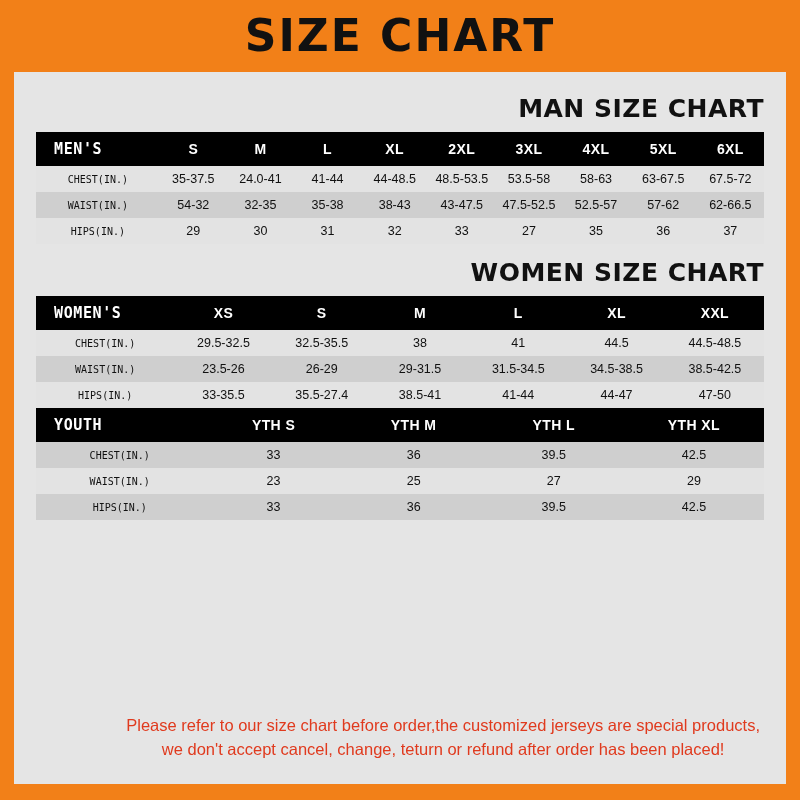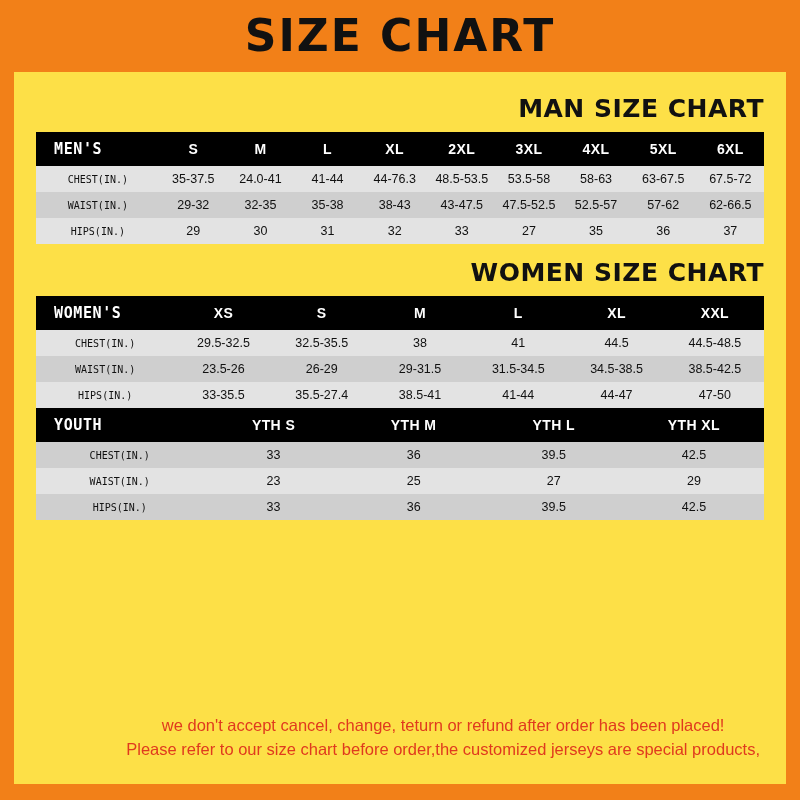--- a/index.html
+++ b/index.html
@@ -14,21 +14,21 @@
     color: #111111;
     overflow: hidden;
   }
   .page {
     position: relative;
     width: 800px;
     height: 800px;
     box-sizing: border-box;
     border-left: 14px solid #F28018;
     border-right: 14px solid #F28018;
-    background: #fde047;
+    background: #e5e5e5;
     display: flex;
     flex-direction: column;
   }
   
   .header-bar {
     background: #F28018;
     height: 72px;
     display: flex;
     align-items: center;
     justify-content: center;
@@ -163,30 +163,30 @@
           <th>5XL</th>
           <th>6XL</th>
         </tr>
       </thead>
       <tbody>
         <tr class="band-light">
           <td class="row-label">CHEST(IN.)</td>
           <td>35-37.5</td>
           <td>24.0-41</td>
           <td>41-44</td>
-          <td>44-76.3</td>
+          <td>44-48.5</td>
           <td>48.5-53.5</td>
           <td>53.5-58</td>
           <td>58-63</td>
           <td>63-67.5</td>
           <td>67.5-72</td>
         </tr>
         <tr class="band-dark">
           <td class="row-label">WAIST(IN.)</td>
-          <td>29-32</td>
+          <td>54-32</td>
           <td>32-35</td>
           <td>35-38</td>
           <td>38-43</td>
           <td>43-47.5</td>
           <td>47.5-52.5</td>
           <td>52.5-57</td>
           <td>57-62</td>
           <td>62-66.5</td>
         </tr>
         <tr class="band-light">
@@ -293,20 +293,20 @@
           <td class="row-label">HIPS(IN.)</td>
           <td>33</td>
           <td>36</td>
           <td>39.5</td>
           <td>42.5</td>
         </tr>
       </tbody>
     </table>
 
     <div class="note">
+      <div>Please refer to our size chart before order,the customized jerseys are special products,</div>
       <div>we don't accept cancel, change, teturn or refund after order has been placed!</div>
-      <div>Please refer to our size chart before order,the customized jerseys are special products,</div>
     </div>
 
   </div>
 
   <div class="bottom-bar"></div>
 </div>
 
 </body></html>

